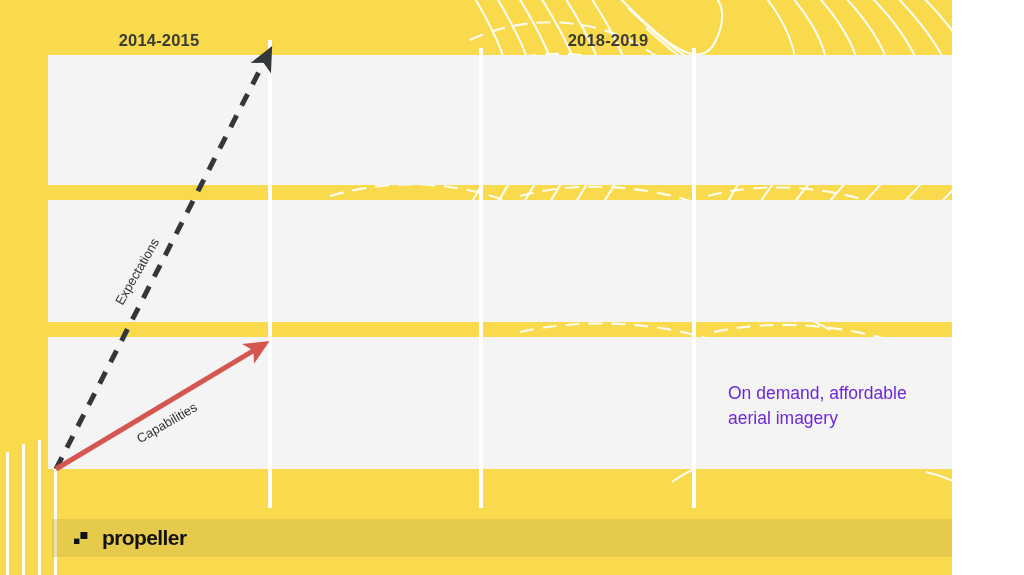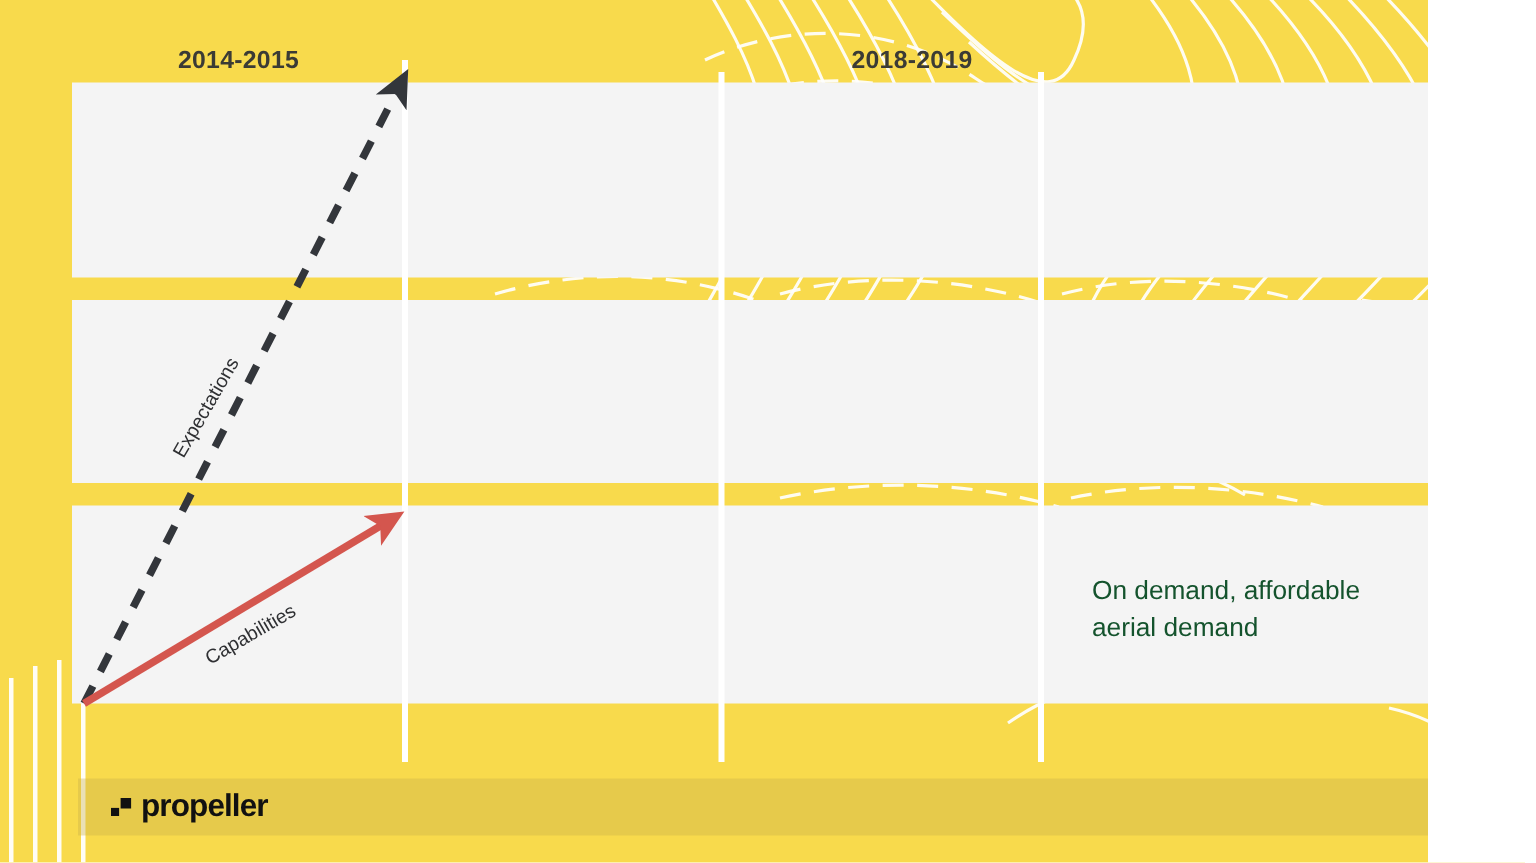--- a/index.html
+++ b/index.html
@@ -89,39 +89,39 @@
   }
 
   
   #callout {
     position: absolute;
     left: 728px;
     top: 381px;
     width: 225px;
     font-size: 17.5px;
     line-height: 1.45;
-    color: #14532d;
+    color: #6d28d9;
   }
 
   
   #footer-bar {
     position: absolute;
     left: 52px;
     top: 519px;
     width: 918px;
     height: 38px;
     background: rgba(201,177,74,0.38);
   }
   #logo {
     position: absolute;
     left: 74px;
     top: 527px;
     display: flex;
     align-items: center;
-    gap: 5px;
+    gap: 13px;
   }
   #logo-mark {
     display: block;
   }
   #logo-text {
     font-size: 21px;
     font-weight: bold;
     color: #111111;
     letter-spacing: -0.6px;
     line-height: 1;
@@ -217,21 +217,21 @@
     <line x1="56" y1="469" x2="266" y2="58" stroke="#33363B" stroke-width="5" stroke-dasharray="13 11" marker-end="url(#head-dark)"></line>
 
     <line x1="56" y1="469" x2="258" y2="348" stroke="#D4564E" stroke-width="5" marker-end="url(#head-red)"></line>
   </svg>
 
   <div class="arrow-label" id="label-expectations">Expectations</div>
   <div class="arrow-label" id="label-capabilities">Capabilities</div>
 
   <div id="callout">
     <div>On demand, affordable</div>
-    <div>aerial demand</div>
+    <div>aerial imagery</div>
   </div>
 
   <div id="footer-bar"></div>
   <div id="logo">
     <svg id="logo-mark" width="15" height="15" viewBox="0 0 15 15" aria-hidden="true">
       <rect x="0" y="8.6" width="5.4" height="5.4" fill="#111111"></rect>
       <rect x="6.4" y="2.0" width="7.0" height="7.0" fill="#111111"></rect>
     </svg>
     <span id="logo-text">propeller</span>
   </div>

